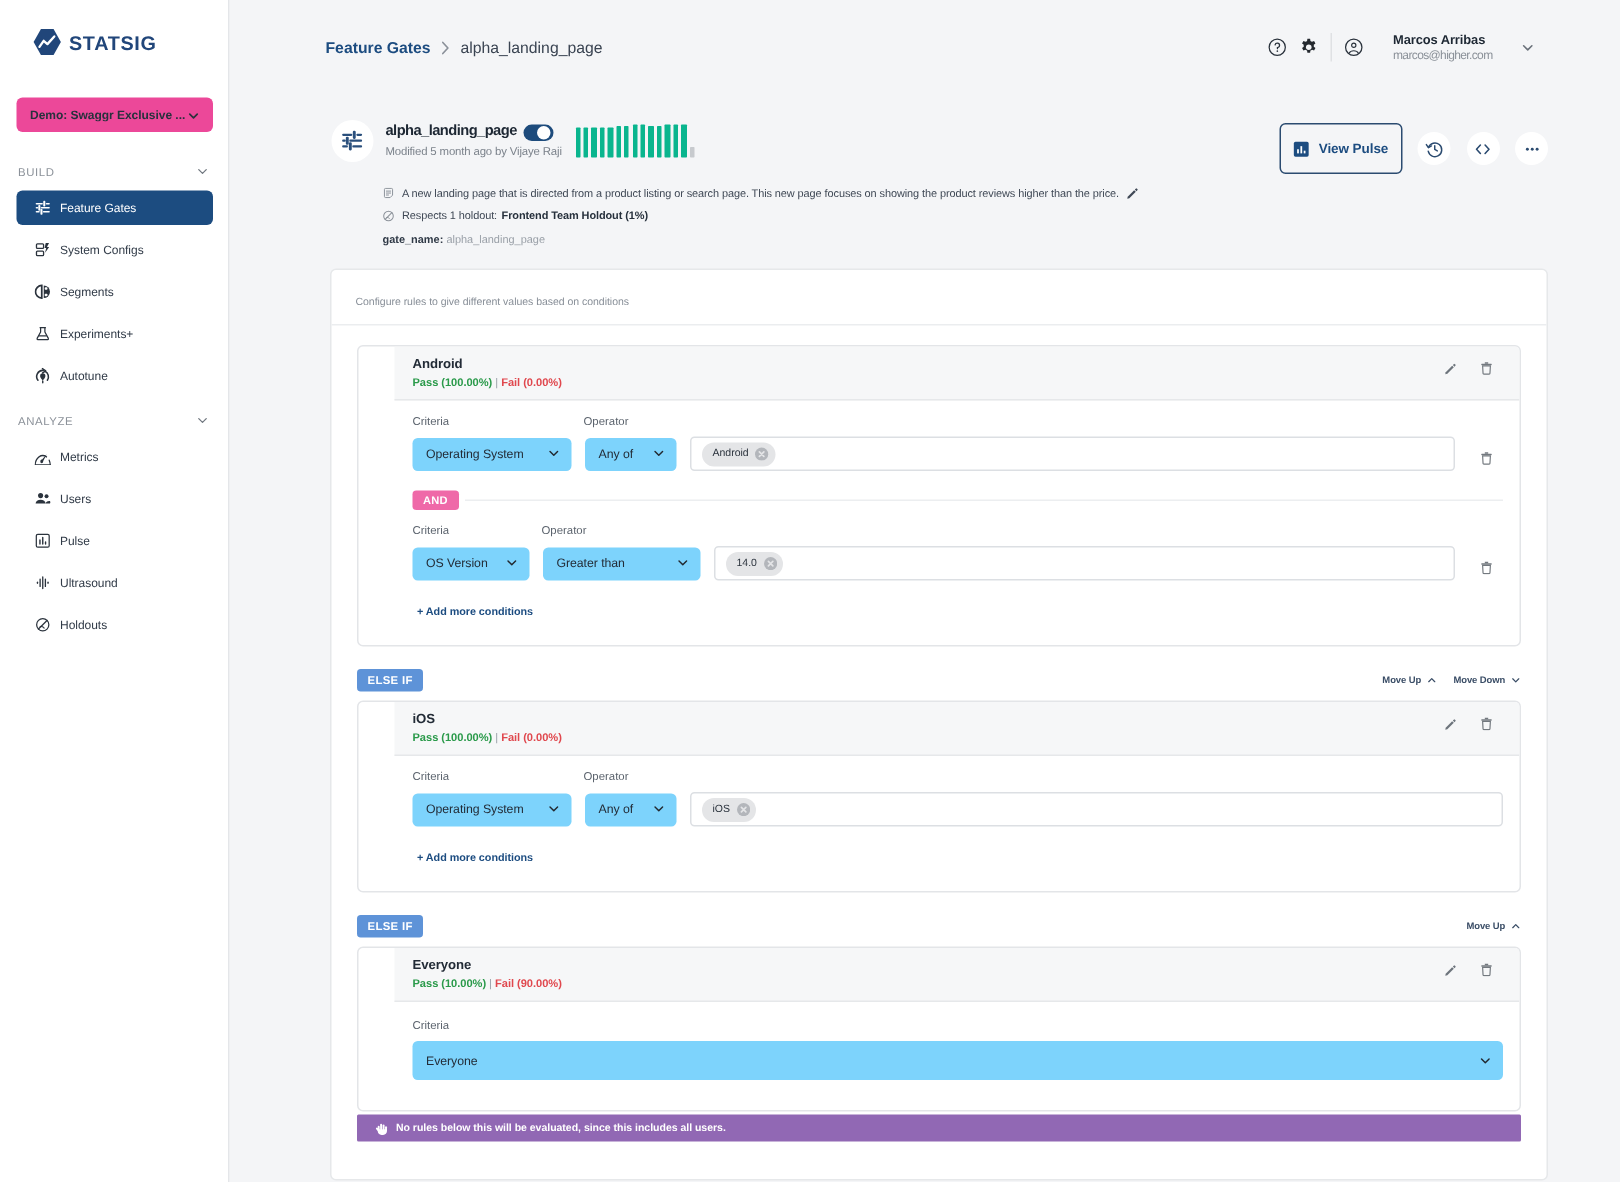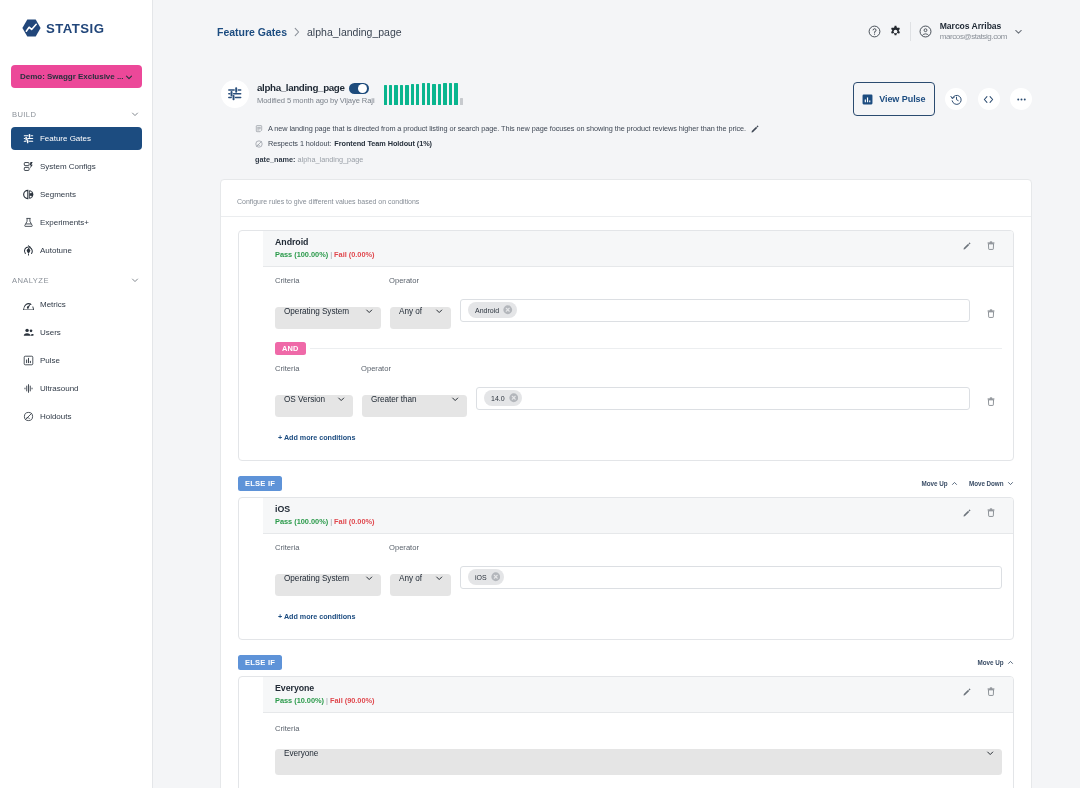--- a/index.html
+++ b/index.html
@@ -31,21 +31,21 @@
 
   
   .main{flex:1;height:788px;overflow:hidden;display:flex;flex-direction:column;background:#f4f5f7;}
   .topbar{height:63px;flex:0 0 63px;display:flex;align-items:center;
           justify-content:space-between;padding:0 56px 0 64px;box-sizing:border-box;}
   .crumbs{display:flex;align-items:center;gap:6px;font-size:10.5px;}
   .crumb-link{color:#1c4c80;font-weight:700;}
   .crumb-cur{color:#3a4452;}
   .topright{display:flex;align-items:center;gap:8px;}
   .divider-v{width:1px;height:19px;background:#dfe1e4;}
-  .user{display:flex;align-items:center;gap:8px;}
+  .user{display:flex;align-items:center;gap:20px;}
   .uname{font-size:8.6px;letter-spacing:-0.05px;font-weight:700;color:#1d2733;line-height:10.5px;}
   .umail{font-size:8px;color:#8b9199;line-height:10.5px;letter-spacing:-0.42px;}
 
   .scroll{flex:1;overflow:hidden;padding:0 0 0 0;}
 
   
   .gatecard{margin:0 48px 0 64px;padding-top:17px;}
   .gate-top{display:flex;align-items:flex-start;}
   .gate-avatar{width:28px;height:28px;border-radius:50%;background:#fff;display:flex;
                align-items:center;justify-content:center;flex:0 0 28px;margin-top:0px;margin-left:4px;}
@@ -94,22 +94,22 @@
   .rule-stats{font-size:7.4px;font-weight:700;margin-top:3px;letter-spacing:-0.02px;}
   .pass{color:#2a9a4a;}
   .sep{color:#9aa0a8;font-weight:400;}
   .fail{color:#e0484e;}
   .rule-head-acts{display:flex;align-items:center;gap:16px;padding-top:4px;margin-right:6px;}
 
   .cond{padding:9px 11px 0 12px;}
   .cond-labels{display:flex;gap:0;}
   .lab{font-size:7.6px;color:#5b636d;margin-bottom:6px;}
   .cond-row{display:flex;align-items:center;gap:9px;}
-  .sel{height:22px;border-radius:3.5px;background:#e5e5e5;display:flex;align-items:flex-start;
-       justify-content:space-between;padding:0 8px 0 9px;box-sizing:border-box;margin-top:16px;}
+  .sel{height:22px;border-radius:3.5px;background:#7dd3fc;display:flex;align-items:center;
+       justify-content:space-between;padding:0 8px 0 9px;box-sizing:border-box;}
   .sel .t{font-size:8.2px;color:#232c37;letter-spacing:-0.03px;}
   .valbox{flex:1;height:23px;border:1px solid #dcdfe3;border-radius:3px;display:flex;align-items:center;
           padding:0 7px;box-sizing:border-box;background:#fff;}
   .chip{height:16px;border-radius:8px;background:#e4e5e7;display:inline-flex;align-items:center;
         gap:4px;padding:0 4px 0 7px;}
   .chip .ct{font-size:7px;color:#2b333d;font-weight:400;}
   .trash-cell{width:23px;display:flex;align-items:center;justify-content:center;flex:0 0 23px;position:relative;top:3px;}
   .androw{display:flex;align-items:center;gap:0;margin:13px 0 0 0;padding-left:12px;}
   .tag.and{background:#ef69a8;height:13px;padding:0 7px;font-size:7.4px;}
   .and-line{flex:1;height:1px;background:#eceef0;margin-left:4px;margin-right:11px;}
@@ -295,21 +295,21 @@
         </svg>
         <div class="divider-v"></div>
         <div class="user">
           <svg width="13" height="13" viewBox="0 0 20 20">
             <circle cx="10" cy="10" r="8.4" stroke="#2b333d" stroke-width="1.3" fill="none"></circle>
             <circle cx="10" cy="8" r="2.2" stroke="#2b333d" stroke-width="1.2" fill="none"></circle>
             <path d="M5.2 16.2 a5.2 4.2 0 0 1 9.6 0" stroke="#2b333d" stroke-width="1.2" fill="none"></path>
           </svg>
           <div>
             <div class="uname">Marcos Arribas</div>
-            <div class="umail">marcos@statsig.com</div>
+            <div class="umail">marcos@higher.com</div>
           </div>
           <svg width="11" height="11" viewBox="0 0 16 16" style="margin-left:-2px">
             <path d="M4 6.5 L8 10.5 L12 6.5" stroke="#6a717a" stroke-width="1.5" fill="none" stroke-linecap="round" stroke-linejoin="round"></path>
           </svg>
         </div>
       </div>
     </div>
 
     <div class="scroll">
       <div class="gatecard">

